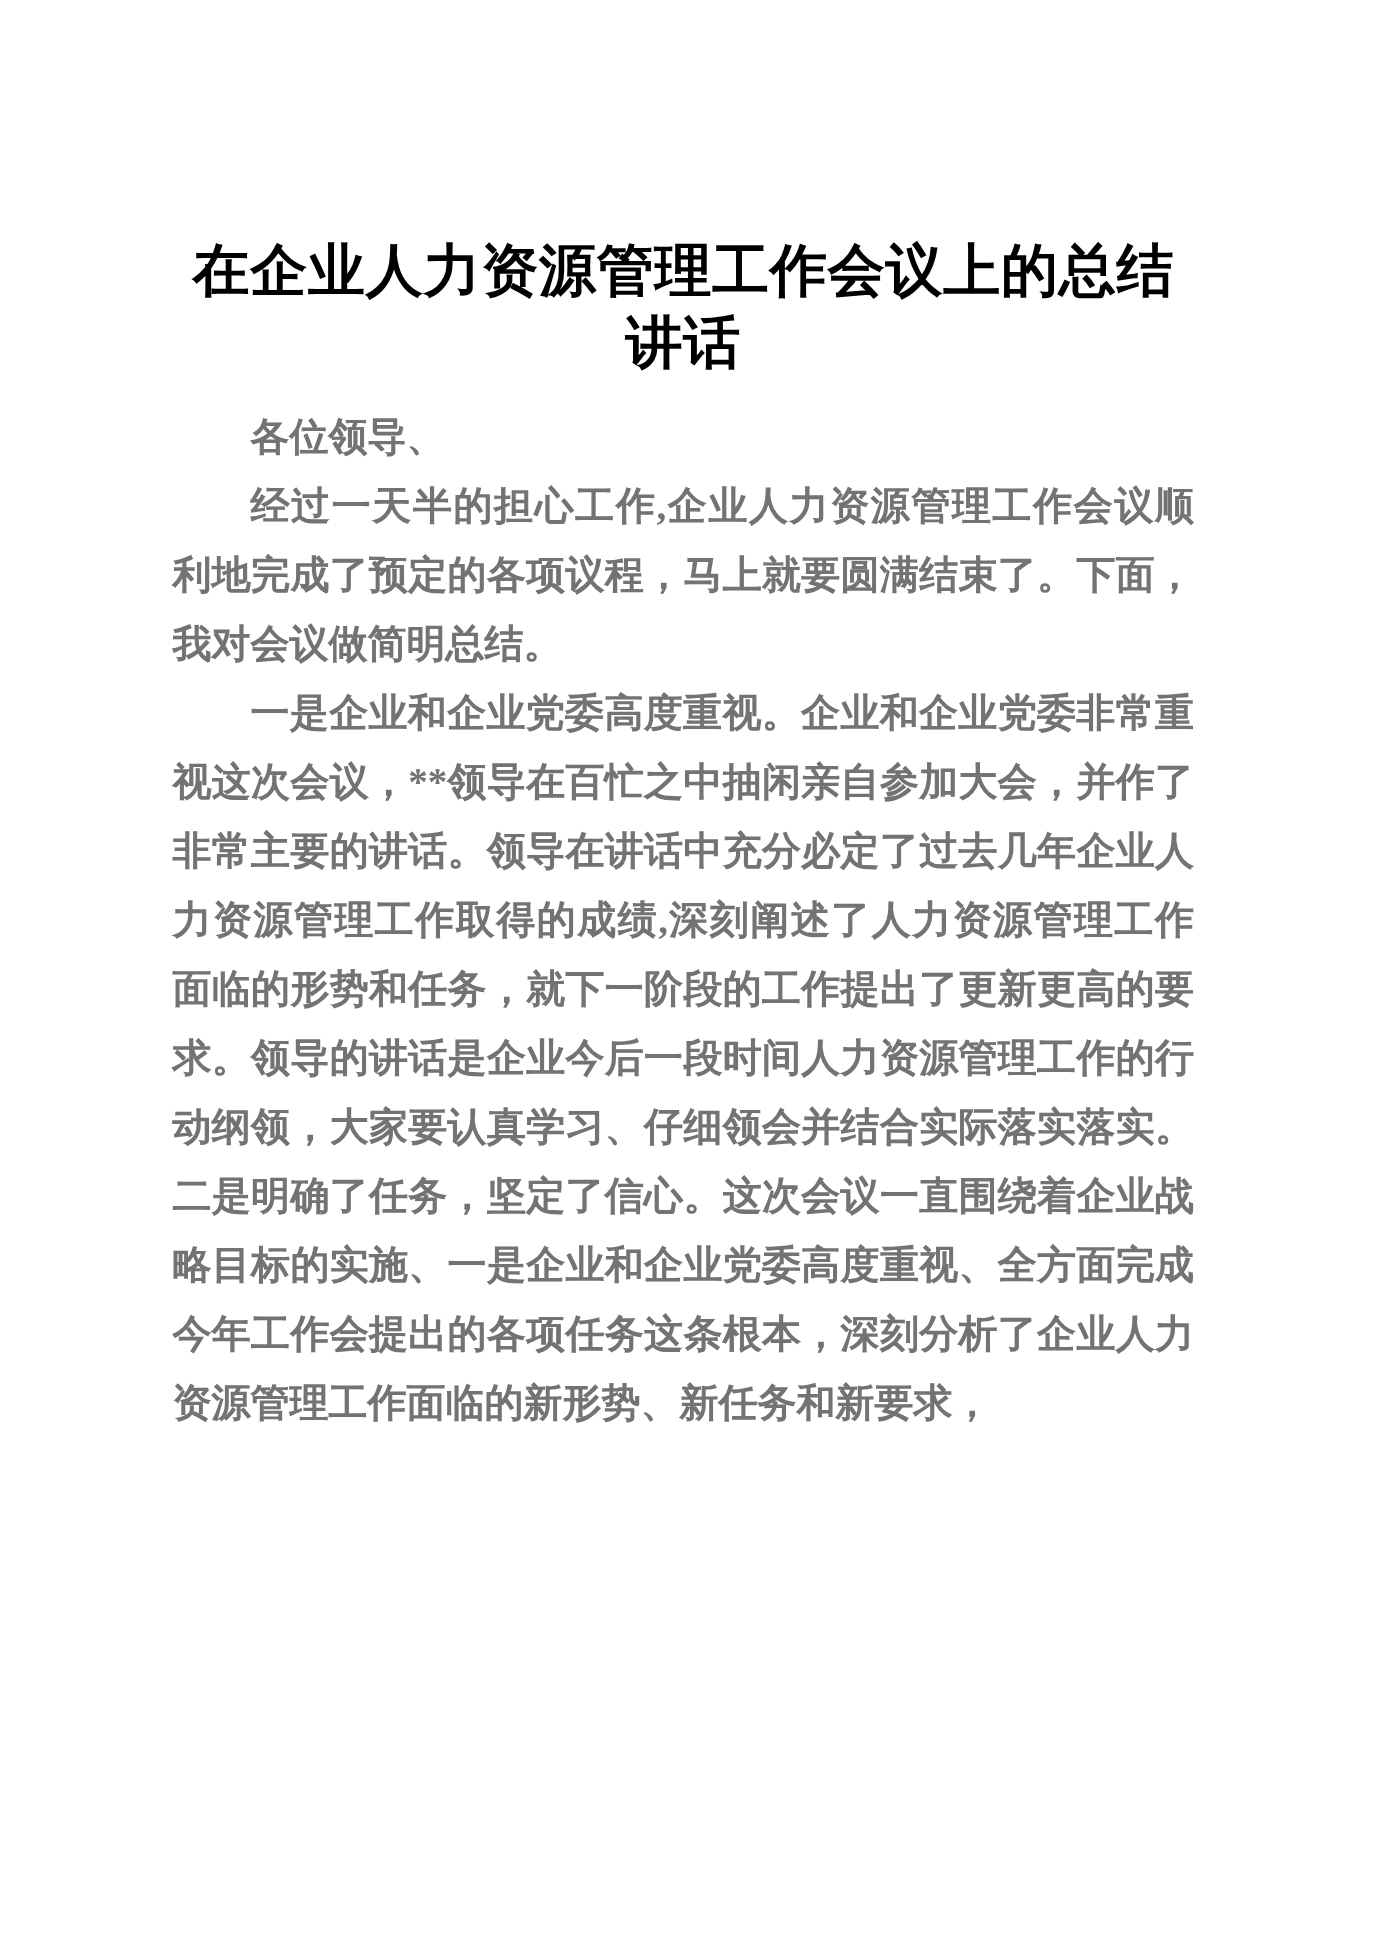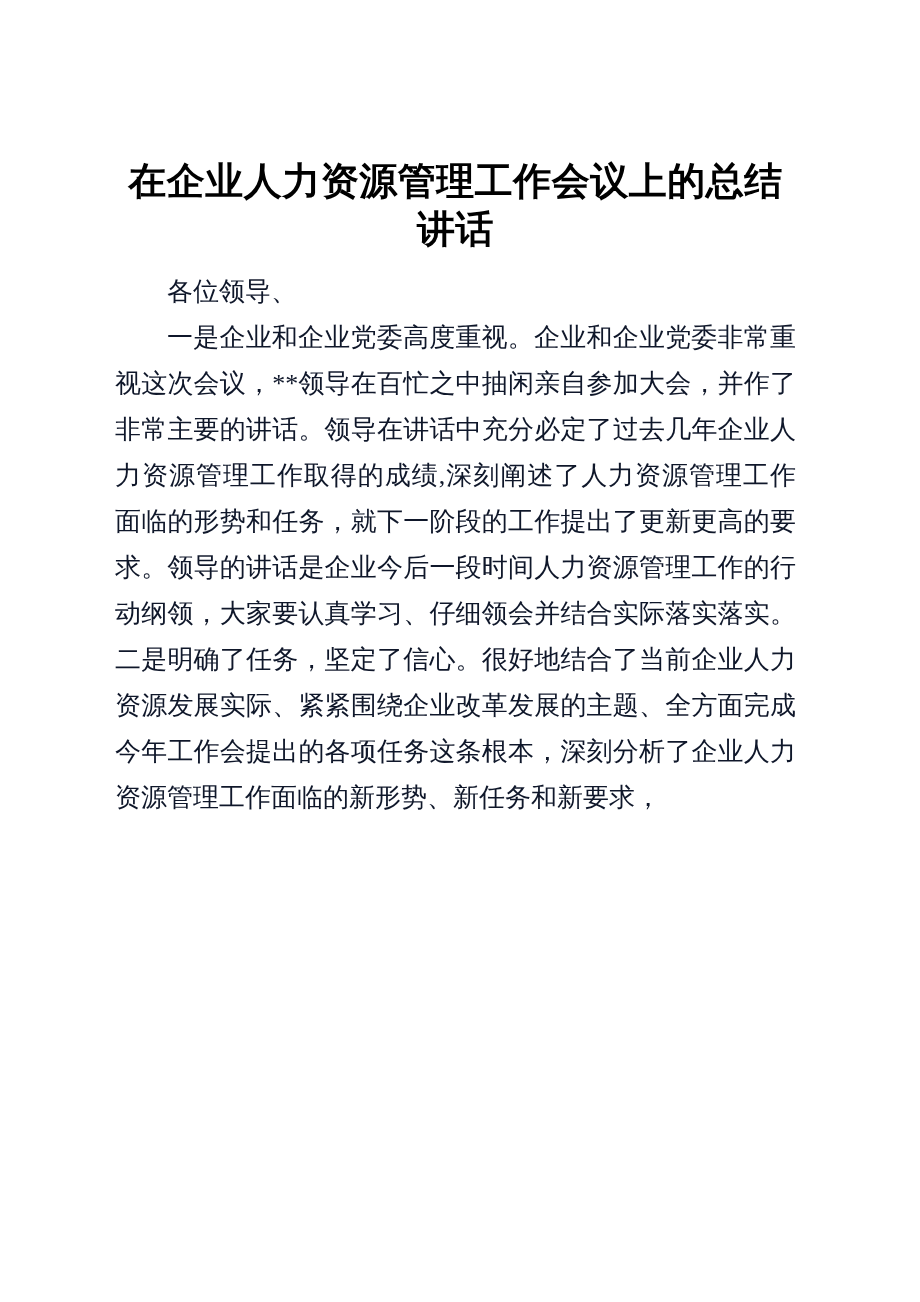--- a/index.html
+++ b/index.html
@@ -24,29 +24,30 @@
     font-weight: bold;
     font-size: 38px;
     line-height: 1.25;
     letter-spacing: 0.5px;
     color: #000000;
   }
   .doc-body p {
     margin: 0;
     text-indent: 2em;
     font-family: "Liberation Serif", "DejaVu Serif", serif;
-    font-weight: 400;
+    font-weight: 700;
     font-size: 26px;
     line-height: 46px;
     text-align: justify;
-    color: #0f172a;
+    color: #737373;
   }
 </style>
 </head>
 <body>
 
 <div class="page">
   <h1 class="doc-title">在企业人力资源管理工作会议上的总结讲话</h1>
   <div class="doc-body">
     <p>各位领导、</p>
-    <p>一是企业和企业党委高度重视。企业和企业党委非常重视这次会议，**领导在百忙之中抽闲亲自参加大会，并作了非常主要的讲话。领导在讲话中充分必定了过去几年企业人力资源管理工作取得的成绩,深刻阐述了人力资源管理工作面临的形势和任务，就下一阶段的工作提出了更新更高的要求。领导的讲话是企业今后一段时间人力资源管理工作的行动纲领，大家要认真学习、仔细领会并结合实际落实落实。二是明确了任务，坚定了信心。很好地结合了当前企业人力资源发展实际、紧紧围绕企业改革发展的主题、全方面完成今年工作会提出的各项任务这条根本，深刻分析了企业人力资源管理工作面临的新形势、新任务和新要求，</p>
+    <p>经过一天半的担心工作,企业人力资源管理工作会议顺利地完成了预定的各项议程，马上就要圆满结束了。下面，我对会议做简明总结。</p>
+    <p>一是企业和企业党委高度重视。企业和企业党委非常重视这次会议，**领导在百忙之中抽闲亲自参加大会，并作了非常主要的讲话。领导在讲话中充分必定了过去几年企业人力资源管理工作取得的成绩,深刻阐述了人力资源管理工作面临的形势和任务，就下一阶段的工作提出了更新更高的要求。领导的讲话是企业今后一段时间人力资源管理工作的行动纲领，大家要认真学习、仔细领会并结合实际落实落实。二是明确了任务，坚定了信心。这次会议一直围绕着企业战略目标的实施、一是企业和企业党委高度重视、全方面完成今年工作会提出的各项任务这条根本，深刻分析了企业人力资源管理工作面临的新形势、新任务和新要求，</p>
   </div>
 </div>
 
 </body></html>

